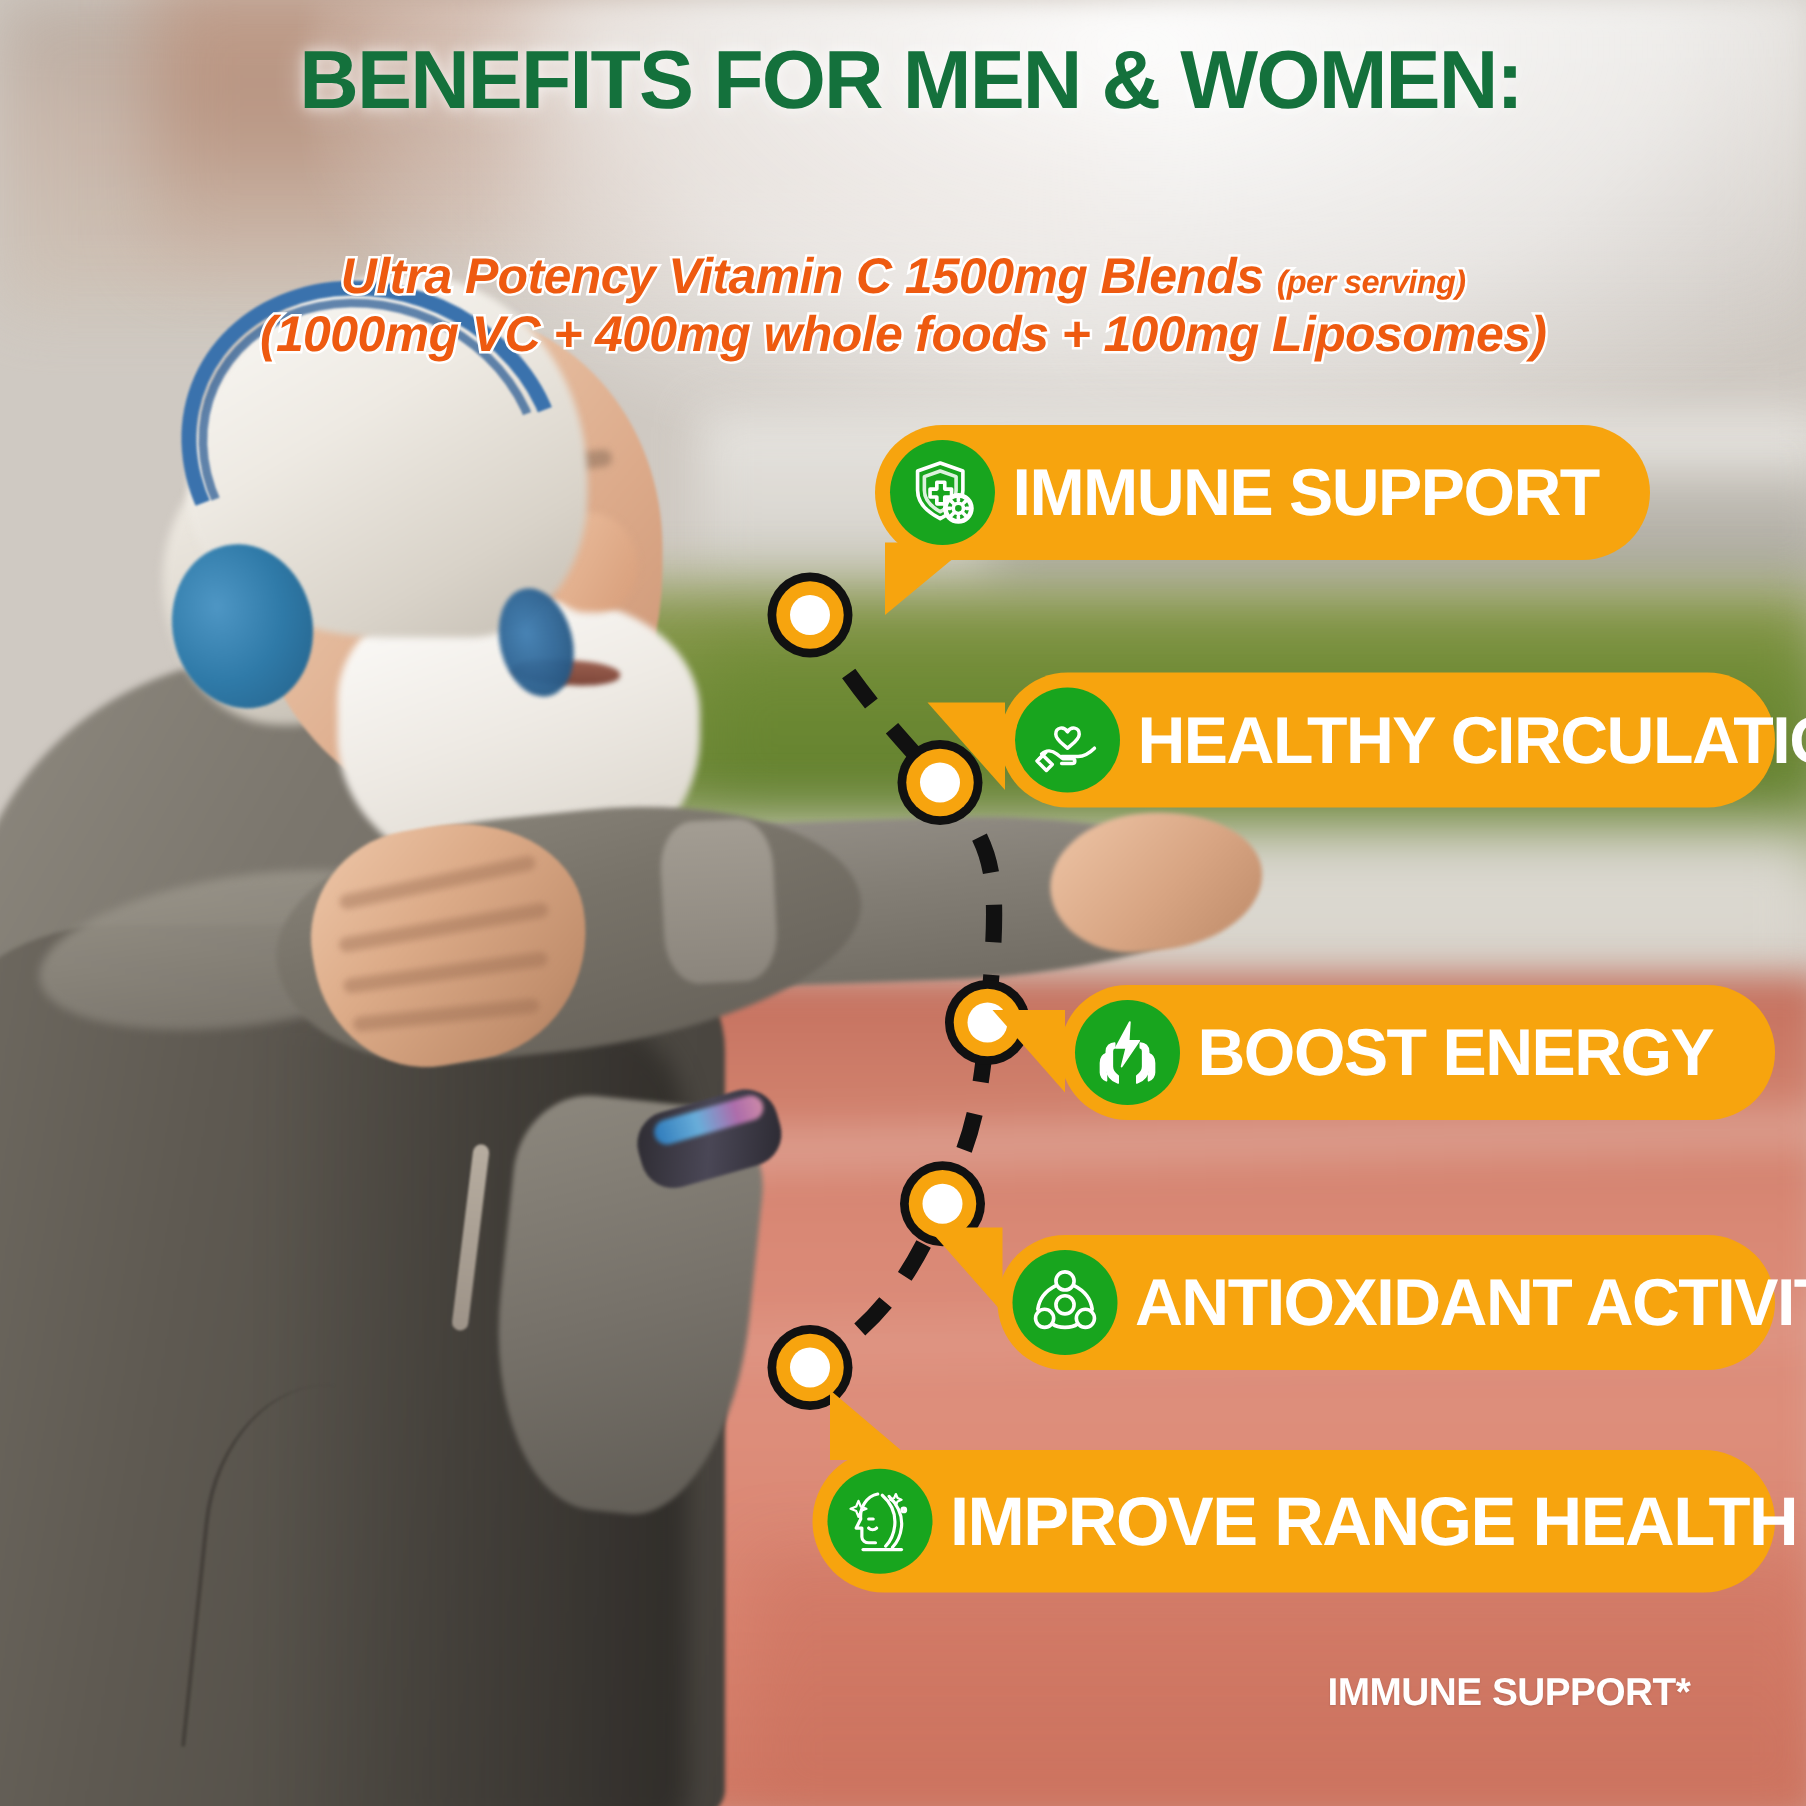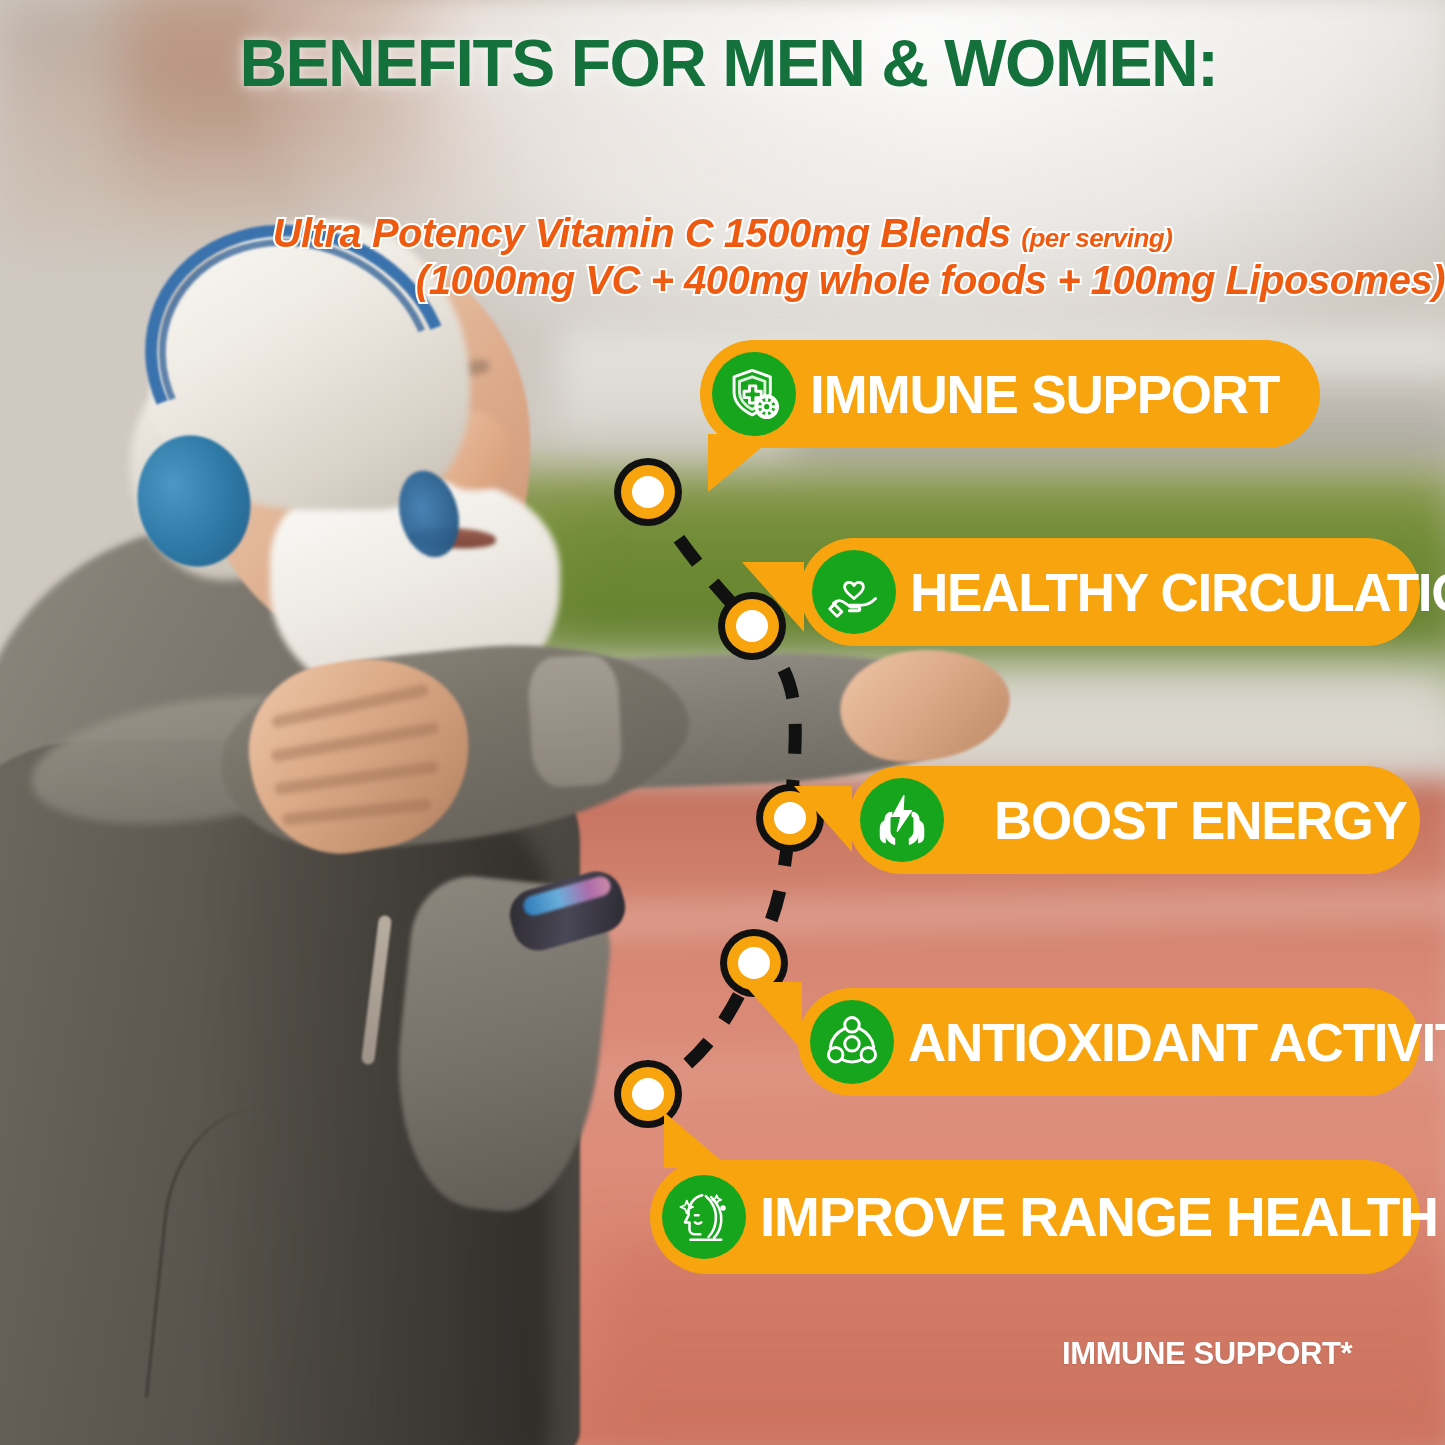--- a/index.html
+++ b/index.html
@@ -290,32 +290,32 @@
     font-family:"Liberation Sans",sans-serif;
     font-weight:bold;
     font-size:66px;
     line-height:1.02;
     letter-spacing:-1.5px;
     text-shadow:0 0 10px rgba(255,255,255,.65),0 0 24px rgba(255,255,255,.5);
   }
   .heading .l2{display:block;margin-left:12px;}
 
   .subheading{
-    position:absolute;left:0;top:210px;width:1445px;
+    position:absolute;left:0;top:198px;width:1445px;
     text-align:center;
     color:#EE5A10;
     font-family:"Liberation Sans",sans-serif;
     font-weight:bold;font-style:italic;
     font-size:40px;line-height:1.18;
     letter-spacing:-0.5px;
     -webkit-text-stroke:4px #ffffff;
     paint-order:stroke fill;
   }
   .subheading .small{font-size:26px;}
-  .subheading .l2{display:block;text-align:right;}
+  .subheading .l2{display:block;}
 
   
   .badge{
     position:absolute;
     height:108px;
     background:#F7A40E;
     border-radius:54px;
     display:flex;align-items:center;
     box-sizing:border-box;
     padding-left:12px;
@@ -348,21 +348,21 @@
   #badge-0{left:700px;top:340px;width:620px;}
   #badge-0 .tail{left:8px;bottom:-44px;
     border-left:0 solid transparent;
     border-right:70px solid transparent;
     border-top:58px solid #F7A40E;}
   #badge-1{left:800px;top:538px;width:620px;}
   #badge-1 .tail{left:-58px;top:24px;
     border-top:0 solid transparent;
     border-bottom:70px solid transparent;
     border-right:62px solid #F7A40E;}
-  #badge-2{left:848px;top:766px;width:572px;gap:36px;}
+  #badge-2{left:848px;top:788px;width:572px;}
   #badge-2 .tail{left:-54px;top:20px;
     border-top:0 solid transparent;
     border-bottom:66px solid transparent;
     border-right:58px solid #F7A40E;}
   #badge-3{left:798px;top:988px;width:622px;}
   #badge-3 .tail{left:-56px;top:-6px;
     border-top:0 solid transparent;
     border-bottom:68px solid transparent;
     border-right:60px solid #F7A40E;}
   #badge-4{left:650px;top:1160px;width:770px;height:114px;border-radius:57px;}

